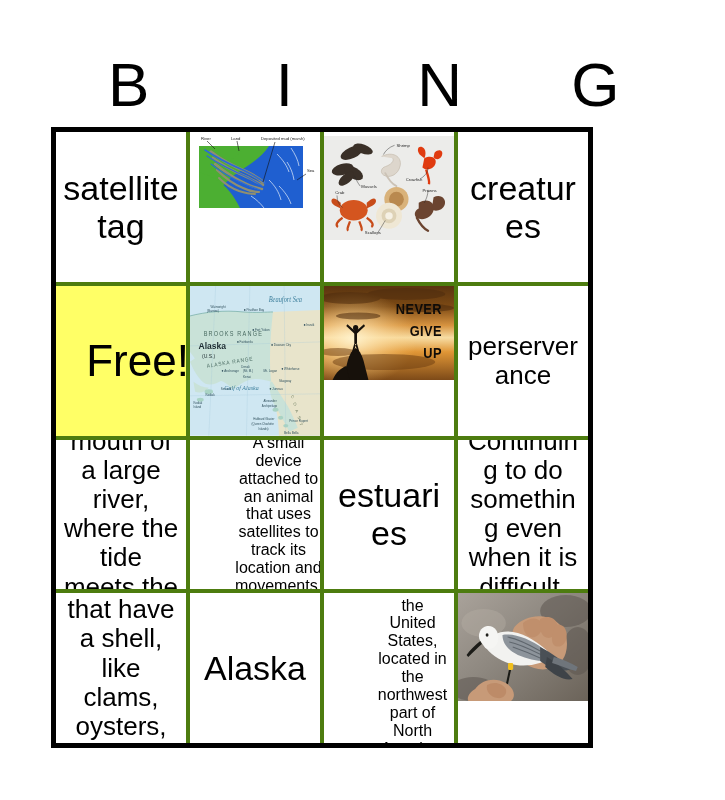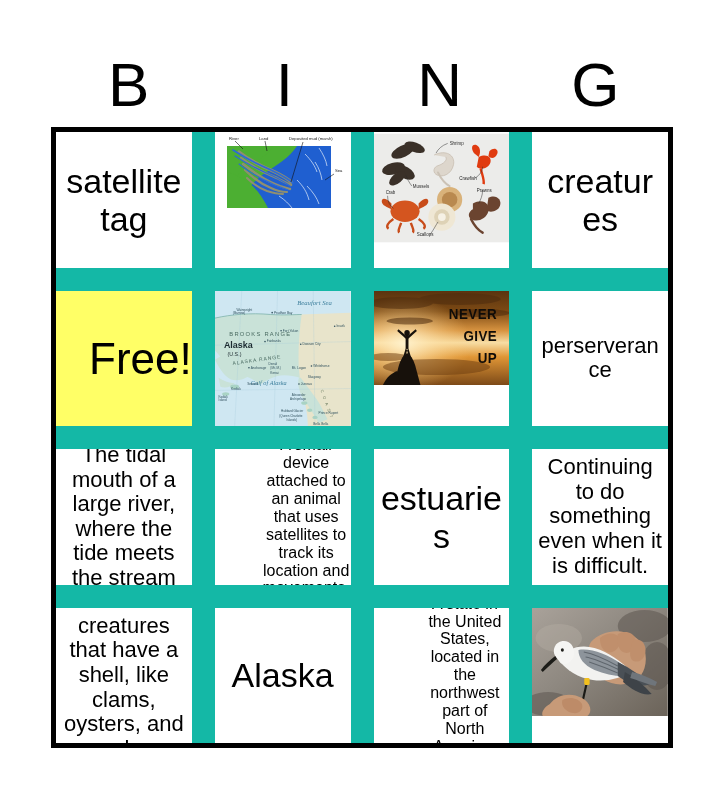--- a/index.html
+++ b/index.html
@@ -45,27 +45,27 @@
     line-height: 1;
     color: #000000;
     letter-spacing: 0;
   }
 
   
   #grid {
     position: absolute;
     left: 51px;
     top: 127px;
-    width: 622px;
+    width: 542px;
     height: 621px;
     display: grid;
     grid-template-columns: repeat(4, 1fr);
     grid-template-rows: repeat(4, 1fr);
-    background: #14b8a6;
-    gap: 23px;
+    background: #4d7c0f;
+    gap: 4px;
     border: 5px solid #000000;
     box-sizing: border-box;
   }
   .cell {
     background: #ffffff;
     position: relative;
     overflow: hidden;
     display: flex;
     align-items: center;
     justify-content: center;
@@ -73,21 +73,21 @@
     box-sizing: border-box;
   }
   .cell-text {
     padding: 4px 6px;
     line-height: 1.12;
     width: 100%;
     box-sizing: border-box;
     word-wrap: break-word;
   }
   .t-xl   { font-size: 34px; }
-  .t-md   { font-size: 22px; }
+  .t-md   { font-size: 26px; }
   .t-sm   { font-size: 16px; margin-left: 47px; }
   .free {
     background: #ffff66;
   }
   .free .cell-text {
     font-size: 44px;
     margin-left: 33px;
   }
 
   

